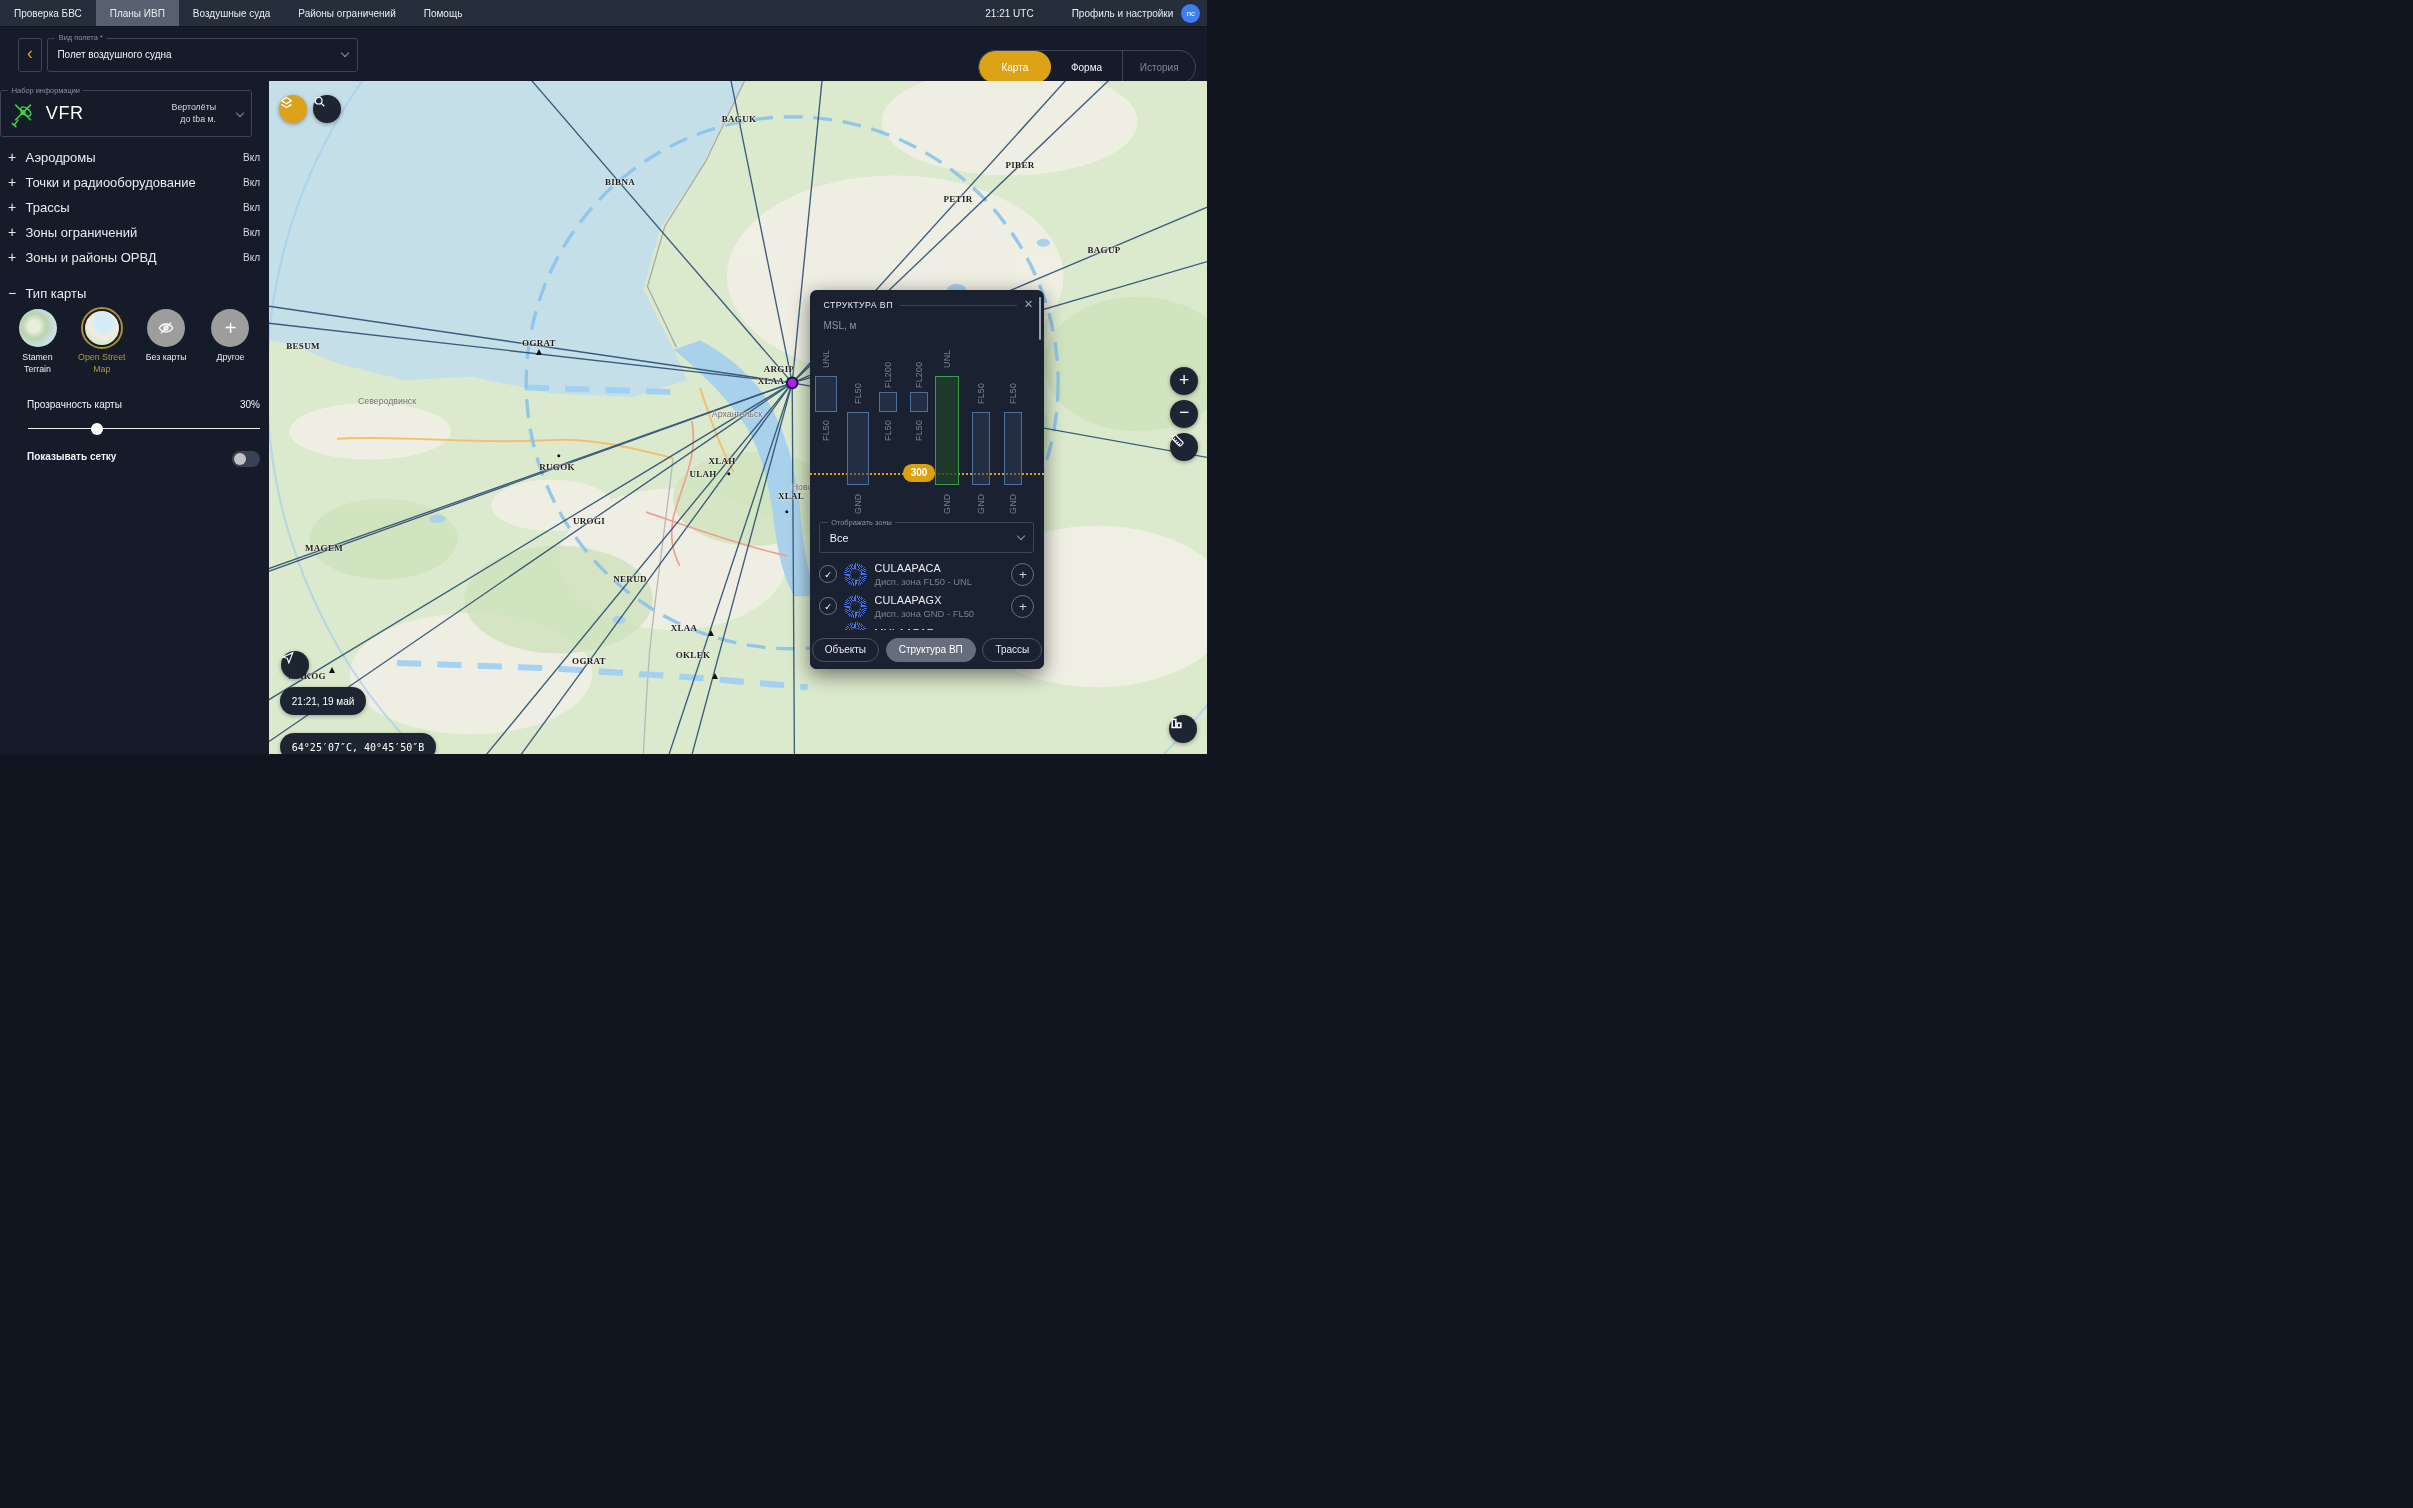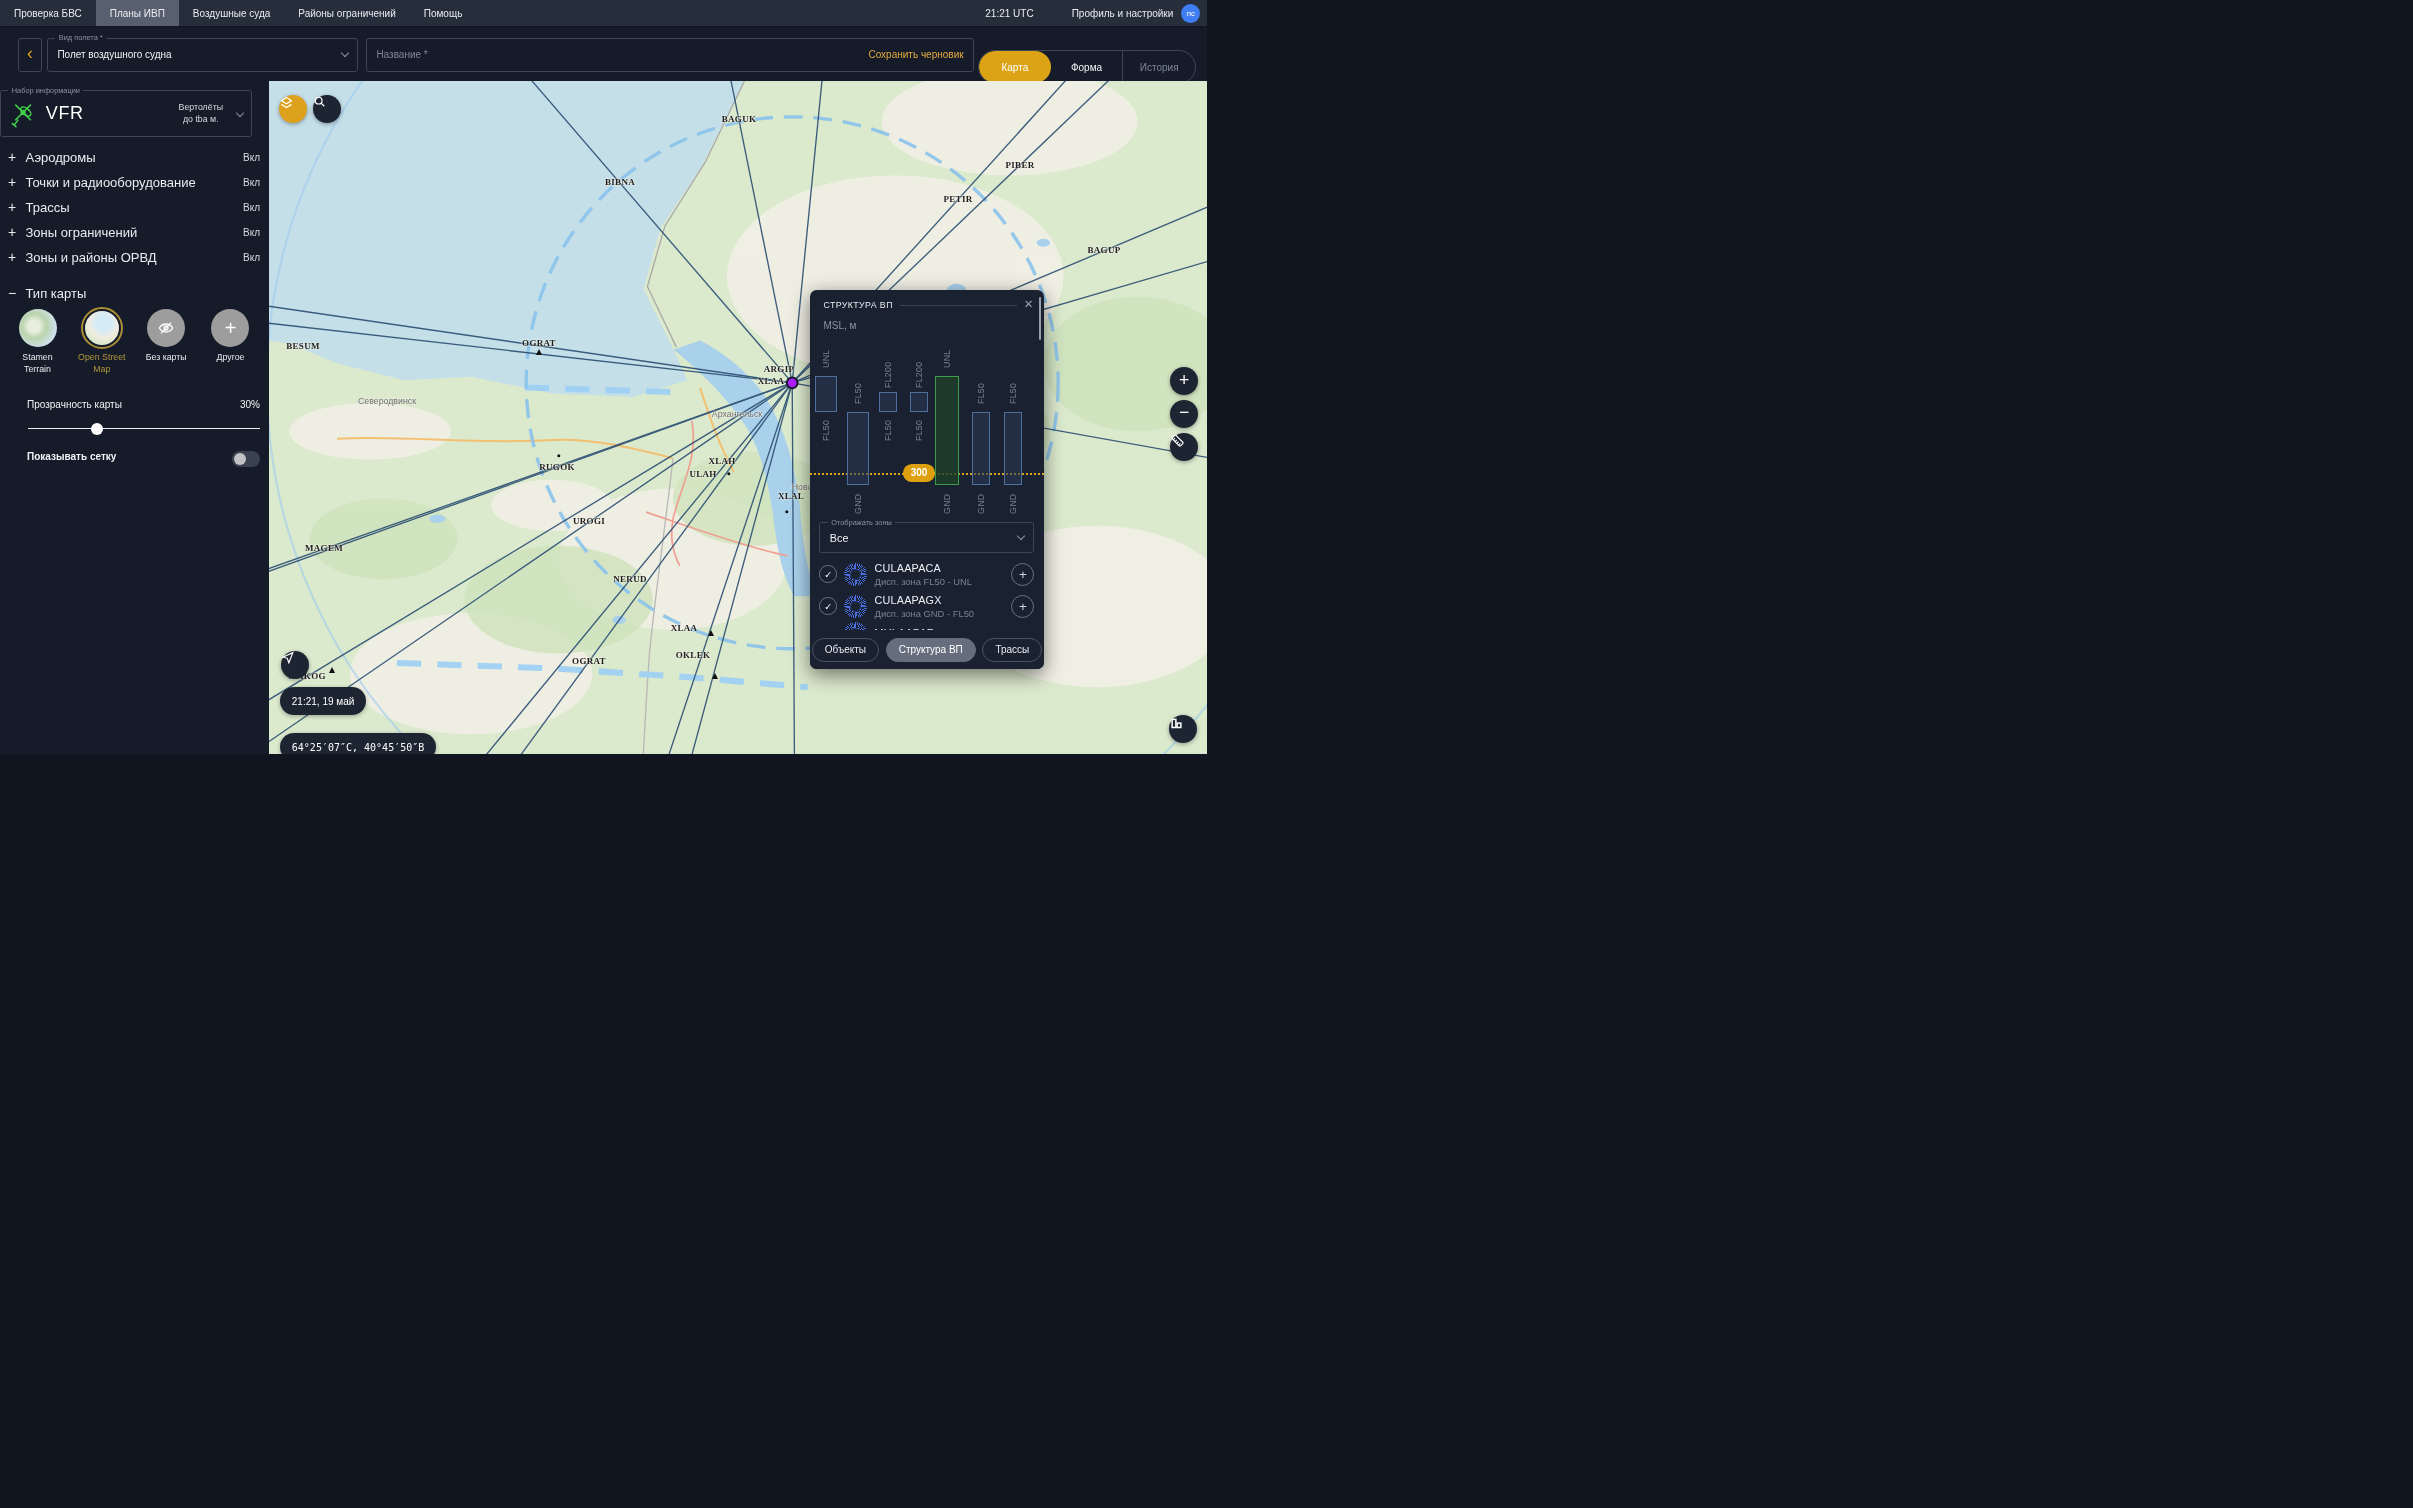--- a/index.html
+++ b/index.html
@@ -31,21 +31,21 @@
   .segment{position:absolute;left:978px;top:23px;height:34px;width:218px;border:0.7px solid #3f4554;border-radius:17px;display:flex;overflow:hidden;}
   .segment .seg{flex:1;display:flex;align-items:center;justify-content:center;font-size:10px;color:#f0f2f5;cursor:pointer;}
   .segment .seg.active{background:#dba315;border-radius:17px;color:#fff;}
   .segment .seg.dim{color:#7e8594;border-left:0.7px solid #3f4554;}
 
   
   .sidebar{position:absolute;left:0;top:81px;width:269px;height:673px;background:#151b28;}
   .infoset{position:absolute;left:0;top:9.4px;width:252px;height:47px;border:0.7px solid #3f4554;border-radius:2.7px;display:flex;align-items:center;padding:0 8px;}
   .infoset .flabel{background:#151b28;}
   .vfr{font-size:18px;color:#fff;letter-spacing:0.7px;margin-left:6.7px;flex:1;}
-  .craft{font-size:8.8px;color:#d8dbe2;text-align:center;line-height:1.35;margin-right:14px;cursor:pointer;}
+  .craft{font-size:8.8px;color:#d8dbe2;text-align:right;line-height:1.35;margin-right:21px;cursor:pointer;}
   .layerrow{position:absolute;left:8px;width:252px;height:20px;display:flex;align-items:center;cursor:pointer;}
   .layerrow .pm{width:17.5px;font-size:14px;font-weight:300;color:#e8ebf0;}
   .layerrow .lab{flex:1;font-size:13px;color:#e9ebf0;}
   .layerrow .st{font-size:10px;color:#d6d9df;}
   .thumbs{position:absolute;left:8px;top:228px;width:252px;display:flex;justify-content:space-between;}
   .thumb{width:59px;display:flex;flex-direction:column;align-items:center;cursor:pointer;}
   .circ{width:38px;height:38px;border-radius:50%;}
   .c-stamen{background:radial-gradient(circle at 40% 45%,#e8eedd 0 18%,#b9d4ae 40%,#cfe0ea 70%,#9fc3de 100%);}
   .c-osm{background:radial-gradient(circle at 55% 35%,#d5ecf7 0 28%,#f2ecdf 50%,#d9e8cc 75%,#cfe4f2 100%);border:2px solid #151b28;outline:2px solid #a98e35;}
   .c-gray{background:#9d9d9d;display:flex;align-items:center;justify-content:center;color:#fff;}
@@ -121,24 +121,20 @@
 
   <div class="toolbar">
     <div class="backbtn">
         <span>‹</span>
       </div>
     <div class="fbox selbox">
       <span class="flabel">Вид полета *</span>
       <span class="val">Полет воздушного судна</span>
       <span class="chv"></span>
     </div>
-    <div class="fbox namebox">
-      <input type="text" placeholder="Название *" style="">
-      <span class="savelink">Сохранить черновик</span>
-    </div>
     <div class="segment">
       <div class="seg active">Карта</div>
       <div class="seg">Форма</div>
       <div class="seg dim">История</div>
     </div>
   </div>
 
   <div class="sidebar">
     <div class="infoset">
       <span class="flabel">Набор информации</span>

